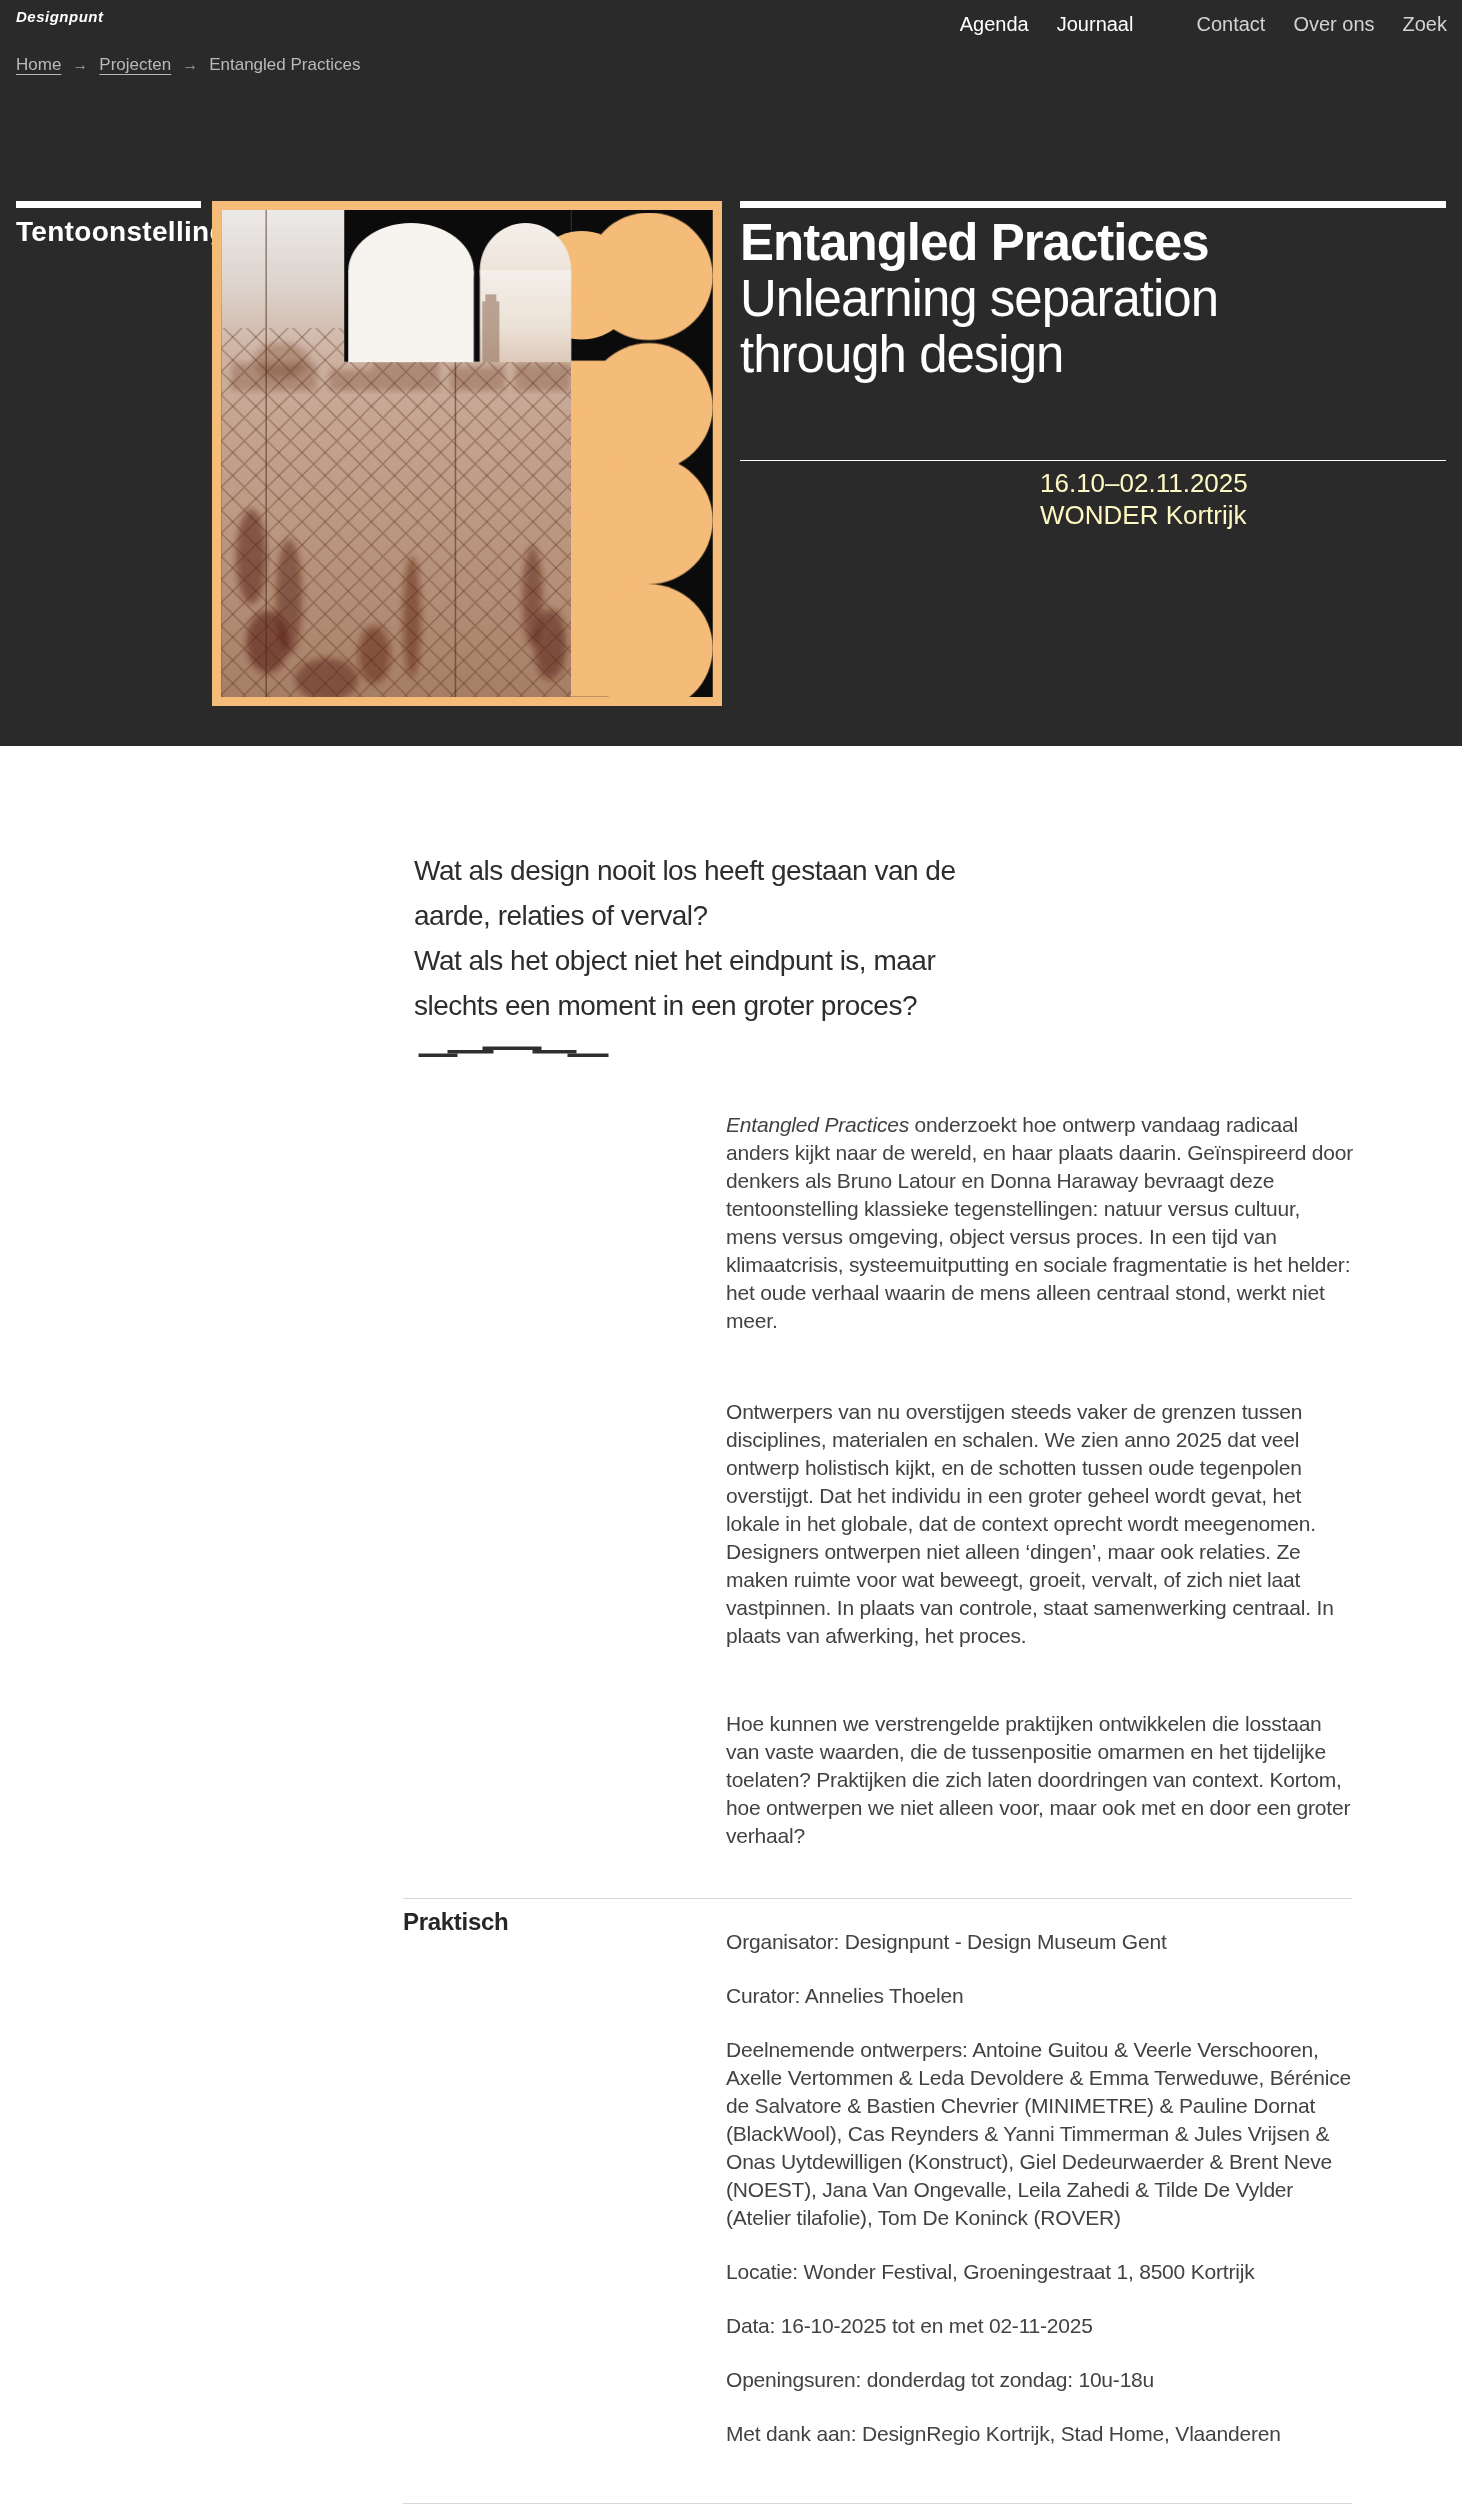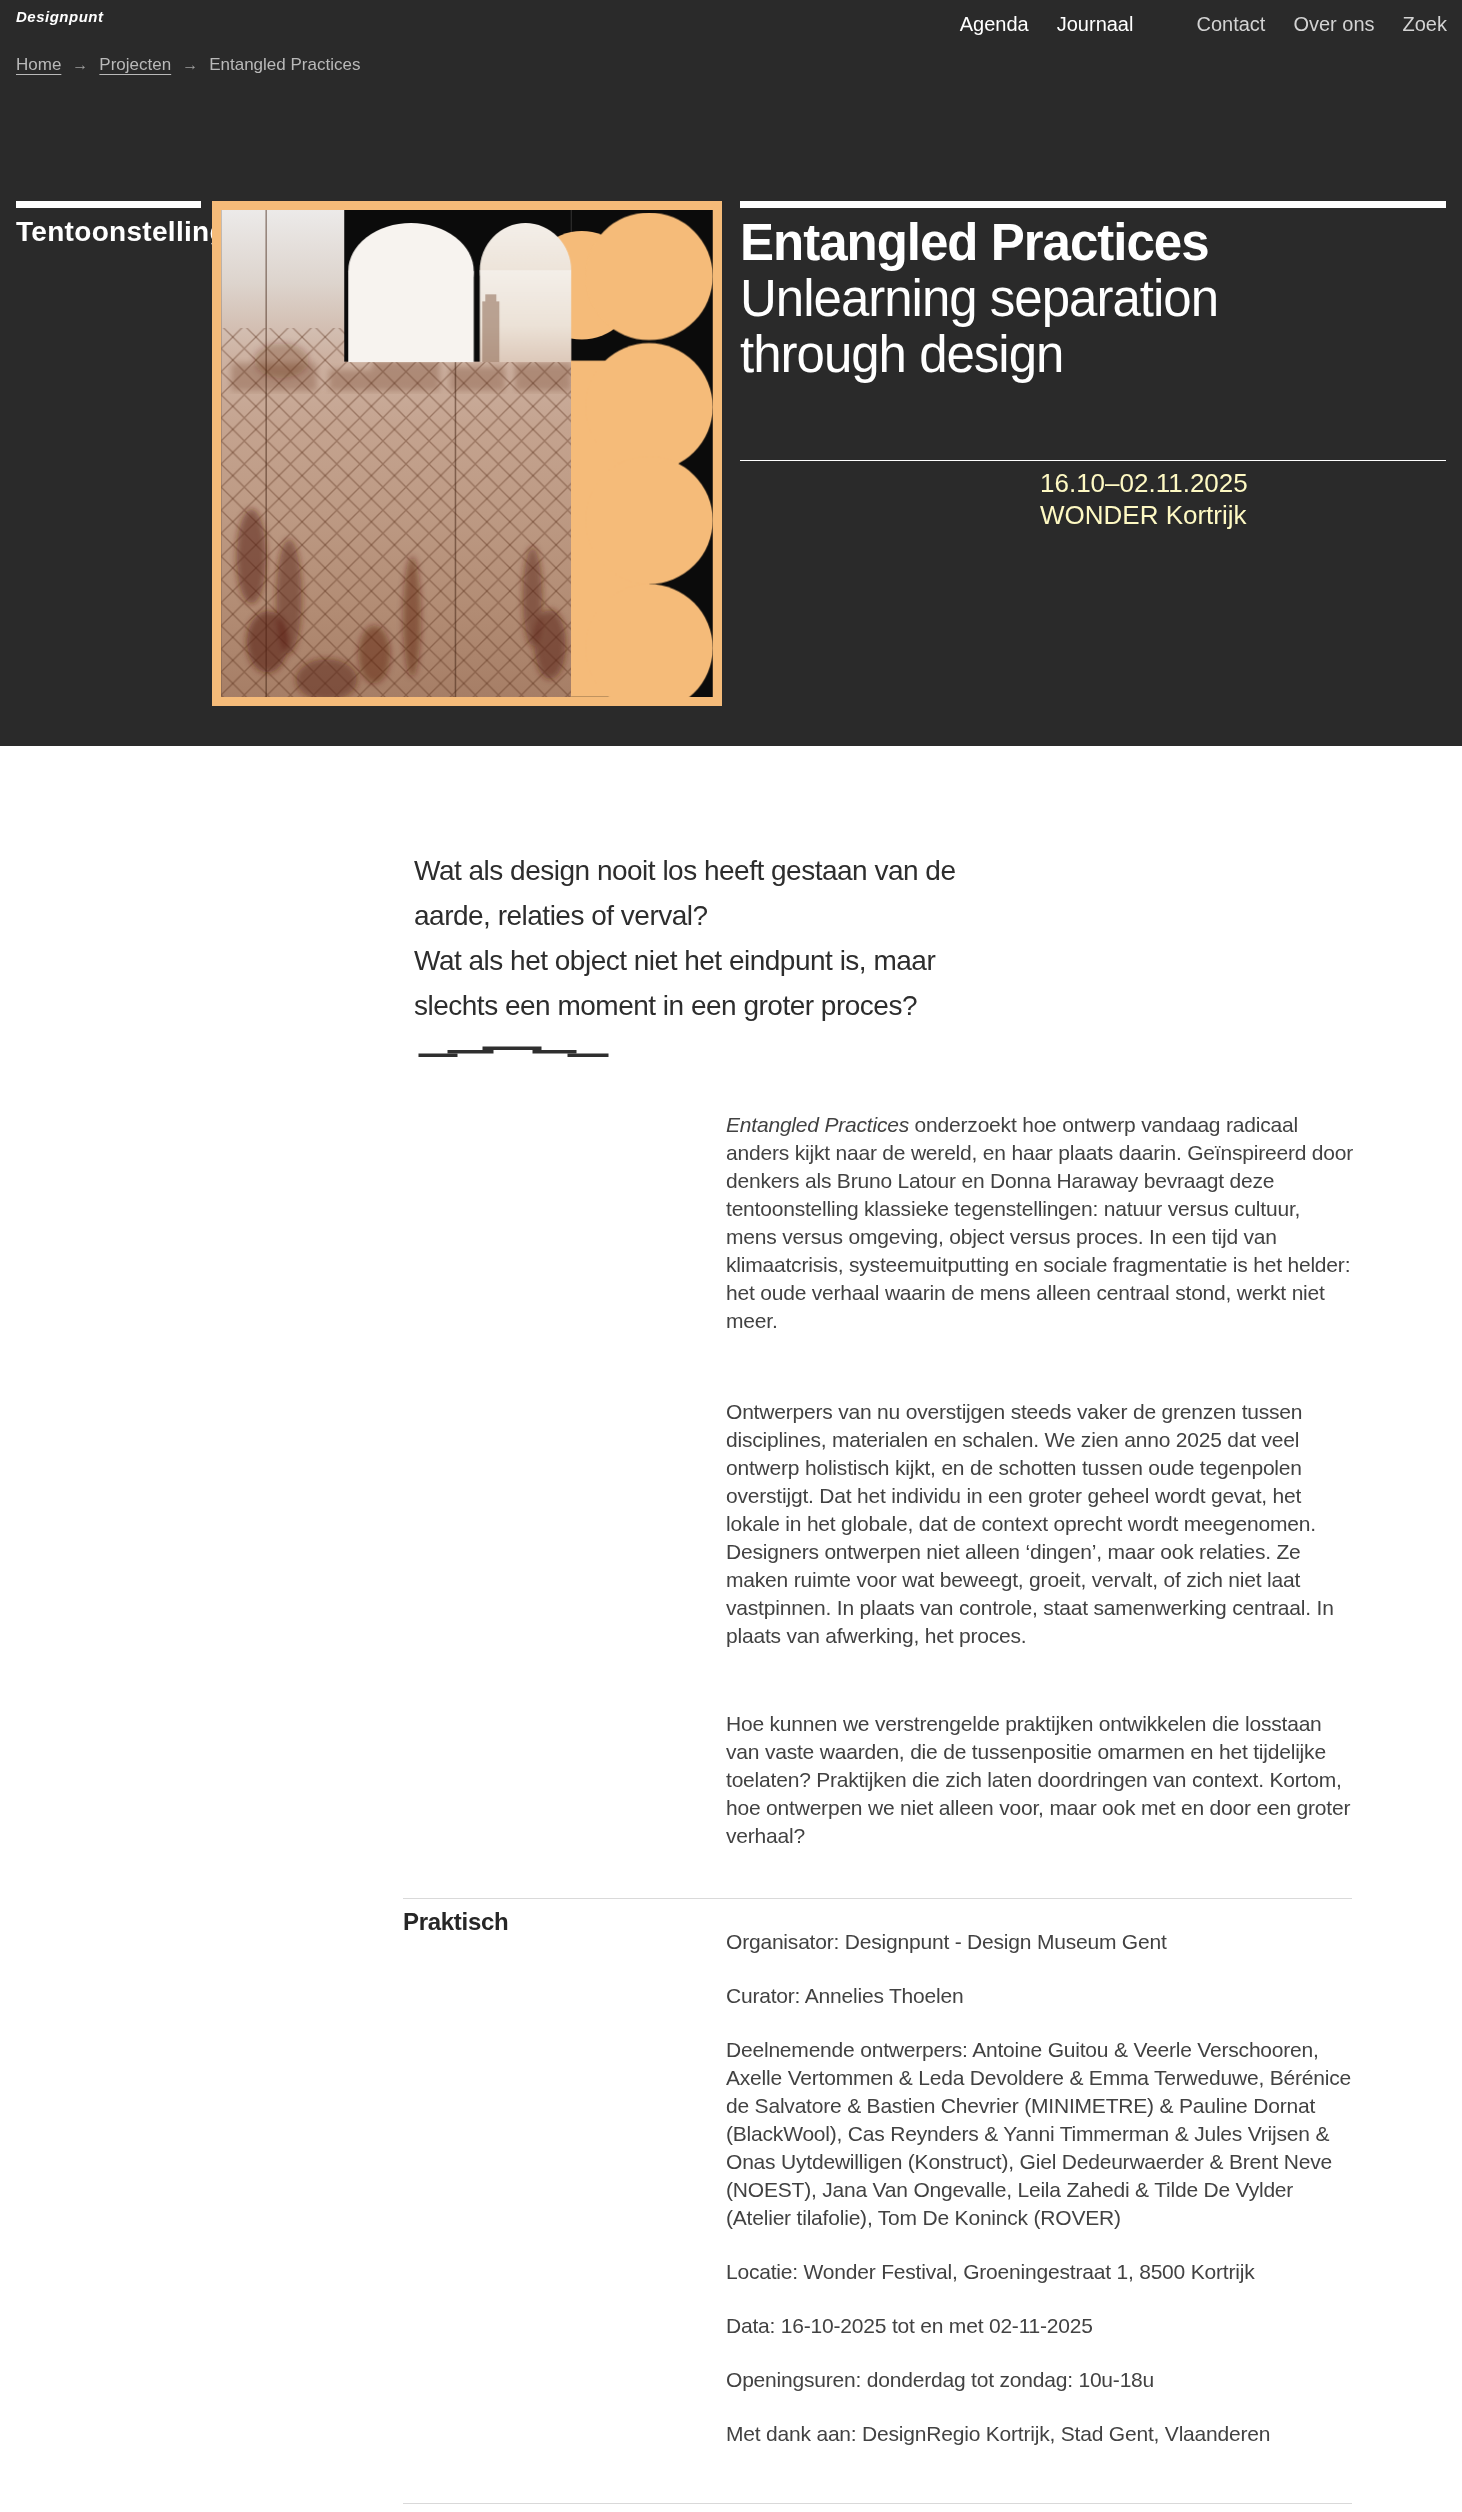--- a/index.html
+++ b/index.html
@@ -195,19 +195,19 @@
   <div class="abs hrule" style="left:403px;top:1898px;width:949px;"></div>
   <div class="abs sect-h" style="left:403px;top:1908px;">Praktisch</div>
 
   <div class="abs prakt-rows">
     <p>Organisator: Designpunt - Design Museum Gent</p>
     <p>Curator: Annelies Thoelen</p>
     <p>Deelnemende ontwerpers: Antoine Guitou &amp; Veerle Verschooren, Axelle Vertommen &amp; Leda Devoldere &amp; Emma Terweduwe, Bérénice de Salvatore &amp; Bastien Chevrier (MINIMETRE) &amp; Pauline Dornat (BlackWool), Cas Reynders &amp; Yanni Timmerman &amp; Jules Vrijsen &amp; Onas Uytdewilligen (Konstruct), Giel Dedeurwaerder &amp; Brent Neve (NOEST), Jana Van Ongevalle, Leila Zahedi &amp; Tilde De Vylder (Atelier tilafolie), Tom De Koninck (ROVER)</p>
     <p>Locatie: Wonder Festival, Groeningestraat 1, 8500 Kortrijk</p>
     <p>Data: 16-10-2025 tot en met 02-11-2025</p>
     <p>Openingsuren: donderdag tot zondag: 10u-18u</p>
-    <p>Met dank aan: DesignRegio Kortrijk, Stad Gent, Vlaanderen</p>
+    <p>Met dank aan: DesignRegio Kortrijk, Stad Home, Vlaanderen</p>
   </div>
 
   <div class="abs hrule" style="left:403px;top:2503px;width:949px;"></div>
 
 </div>
 
 
 </body></html>

